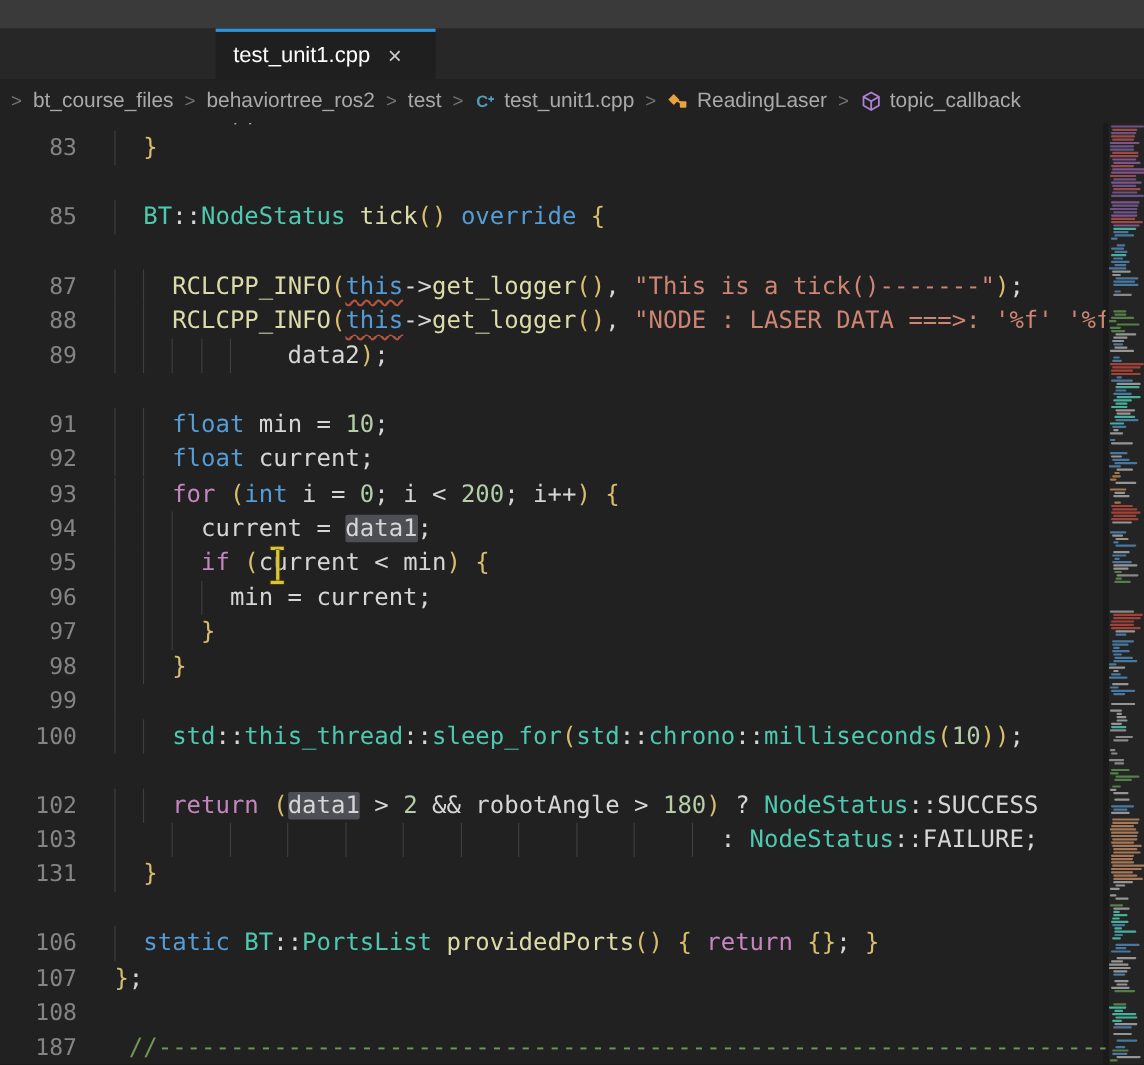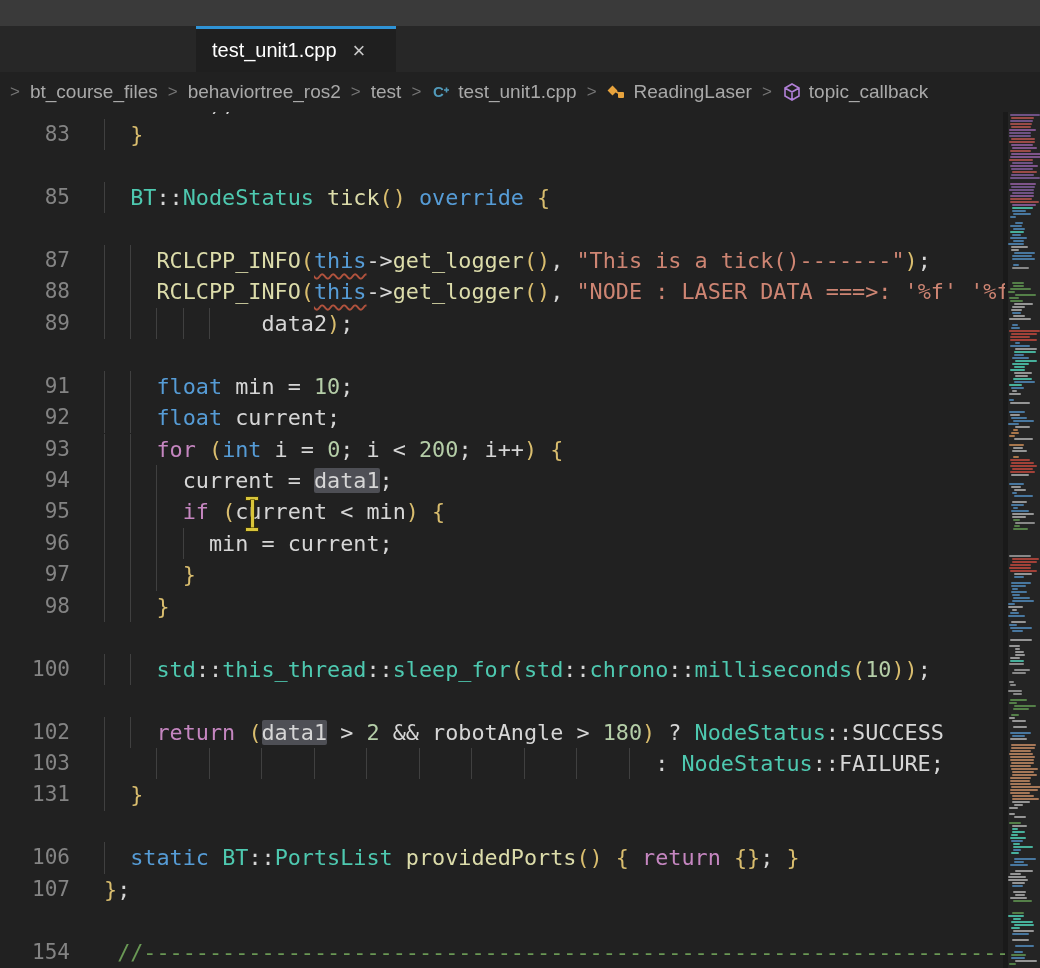--- a/index.html
+++ b/index.html
@@ -100,27 +100,29 @@
       <div class="row" style="top: 164.25px;"><span class="ln" style="color: rgb(132, 132, 132);">88</span><div class="codearea"><div class="guide" style="left: 0px; background: rgb(64, 64, 64);"></div><div class="guide" style="left: 26.24px; background: rgb(64, 64, 64);"></div><pre><span class="tk-pln" style="color: rgb(214, 214, 214);">    </span><span class="tk-fn" style="color: rgb(220, 220, 170);">RCLCPP_INFO</span><span class="tk-brk" style="color: rgb(217, 189, 110);">(</span><span class="tk-thiserr" style="color: rgb(86, 156, 214);">this</span><span class="tk-pln" style="color: rgb(214, 214, 214);">-&gt;</span><span class="tk-fn" style="color: rgb(220, 220, 170);">get_logger</span><span class="tk-brk" style="color: rgb(217, 189, 110);">()</span><span class="tk-pln" style="color: rgb(214, 214, 214);">, </span><span class="tk-str" style="color: rgb(206, 133, 115);">"NODE : LASER DATA ===&gt;: '%f' '%f'"</span></pre></div></div>
       <div class="row" style="top: 195.7px;"><span class="ln" style="color: rgb(132, 132, 132);">89</span><div class="codearea"><div class="guide" style="left: 0px; background: rgb(64, 64, 64);"></div><div class="guide" style="left: 26.24px; background: rgb(64, 64, 64);"></div><div class="guide" style="left: 52.48px; background: rgb(64, 64, 64);"></div><div class="guide" style="left: 78.72px; background: rgb(64, 64, 64);"></div><div class="guide" style="left: 104.96px; background: rgb(64, 64, 64);"></div><pre><span class="tk-pln" style="color: rgb(214, 214, 214);">            data2</span><span class="tk-brk" style="color: rgb(217, 189, 110);">)</span><span class="tk-pln" style="color: rgb(214, 214, 214);">;</span></pre></div></div>
       <div class="row" style="top: 258.6px;"><span class="ln" style="color: rgb(132, 132, 132);">91</span><div class="codearea"><div class="guide" style="left: 0px; background: rgb(64, 64, 64);"></div><div class="guide" style="left: 26.24px; background: rgb(64, 64, 64);"></div><pre><span class="tk-pln" style="color: rgb(214, 214, 214);">    </span><span class="tk-kw" style="color: rgb(86, 156, 214);">float</span><span class="tk-pln" style="color: rgb(214, 214, 214);"> min = </span><span class="tk-num" style="color: rgb(181, 206, 168);">10</span><span class="tk-pln" style="color: rgb(214, 214, 214);">;</span></pre></div></div>
       <div class="row" style="top: 290.05px;"><span class="ln" style="color: rgb(132, 132, 132);">92</span><div class="codearea"><div class="guide" style="left: 0px; background: rgb(64, 64, 64);"></div><div class="guide" style="left: 26.24px; background: rgb(64, 64, 64);"></div><pre><span class="tk-pln" style="color: rgb(214, 214, 214);">    </span><span class="tk-kw" style="color: rgb(86, 156, 214);">float</span><span class="tk-pln" style="color: rgb(214, 214, 214);"> current;</span></pre></div></div>
       <div class="row" style="top: 321.5px;"><span class="ln" style="color: rgb(132, 132, 132);">93</span><div class="codearea"><div class="guide" style="left: 0px; background: rgb(64, 64, 64);"></div><div class="guide" style="left: 26.24px; background: rgb(64, 64, 64);"></div><pre><span class="tk-pln" style="color: rgb(214, 214, 214);">    </span><span class="tk-ctrl" style="color: rgb(197, 134, 192);">for</span><span class="tk-pln" style="color: rgb(214, 214, 214);"> </span><span class="tk-brk" style="color: rgb(217, 189, 110);">(</span><span class="tk-kw" style="color: rgb(86, 156, 214);">int</span><span class="tk-pln" style="color: rgb(214, 214, 214);"> i = </span><span class="tk-num" style="color: rgb(181, 206, 168);">0</span><span class="tk-pln" style="color: rgb(214, 214, 214);">; i &lt; </span><span class="tk-num" style="color: rgb(181, 206, 168);">200</span><span class="tk-pln" style="color: rgb(214, 214, 214);">; i++</span><span class="tk-brk" style="color: rgb(217, 189, 110);">)</span><span class="tk-pln" style="color: rgb(214, 214, 214);"> </span><span class="tk-brk" style="color: rgb(217, 189, 110);">{</span></pre></div></div>
       <div class="row" style="top: 352.95px;"><span class="ln" style="color: rgb(132, 132, 132);">94</span><div class="codearea"><div class="guide" style="left: 0px; background: rgb(64, 64, 64);"></div><div class="guide" style="left: 26.24px; background: rgb(64, 64, 64);"></div><div class="guide" style="left: 52.48px; background: rgb(64, 64, 64);"></div><pre><span class="tk-pln" style="color: rgb(214, 214, 214);">      current = </span><span class="tk-hl" style="color: rgb(214, 214, 214);">data1</span><span class="tk-pln" style="color: rgb(214, 214, 214);">;</span></pre></div></div>
       <div class="row" style="top: 384.4px;"><span class="ln" style="color: rgb(132, 132, 132);">95</span><div class="codearea"><div class="guide" style="left: 0px; background: rgb(64, 64, 64);"></div><div class="guide" style="left: 26.24px; background: rgb(64, 64, 64);"></div><div class="guide" style="left: 52.48px; background: rgb(64, 64, 64);"></div><pre><span class="tk-pln" style="color: rgb(214, 214, 214);">      </span><span class="tk-ctrl" style="color: rgb(197, 134, 192);">if</span><span class="tk-pln" style="color: rgb(214, 214, 214);"> </span><span class="tk-brk" style="color: rgb(217, 189, 110);">(</span><span class="tk-pln" style="color: rgb(214, 214, 214);">current &lt; min</span><span class="tk-brk" style="color: rgb(217, 189, 110);">)</span><span class="tk-pln" style="color: rgb(214, 214, 214);"> </span><span class="tk-brk" style="color: rgb(217, 189, 110);">{</span></pre></div></div>
       <div class="row" style="top: 415.85px;"><span class="ln" style="color: rgb(132, 132, 132);">96</span><div class="codearea"><div class="guide" style="left: 0px; background: rgb(64, 64, 64);"></div><div class="guide" style="left: 26.24px; background: rgb(64, 64, 64);"></div><div class="guide" style="left: 52.48px; background: rgb(64, 64, 64);"></div><div class="guide" style="left: 78.72px; background: rgb(64, 64, 64);"></div><pre><span class="tk-pln" style="color: rgb(214, 214, 214);">        min = current;</span></pre></div></div>
       <div class="row" style="top: 447.3px;"><span class="ln" style="color: rgb(132, 132, 132);">97</span><div class="codearea"><div class="guide" style="left: 0px; background: rgb(64, 64, 64);"></div><div class="guide" style="left: 26.24px; background: rgb(64, 64, 64);"></div><div class="guide" style="left: 52.48px; background: rgb(64, 64, 64);"></div><pre><span class="tk-pln" style="color: rgb(214, 214, 214);">      </span><span class="tk-brk" style="color: rgb(217, 189, 110);">}</span></pre></div></div>
       <div class="row" style="top: 478.75px;"><span class="ln" style="color: rgb(132, 132, 132);">98</span><div class="codearea"><div class="guide" style="left: 0px; background: rgb(64, 64, 64);"></div><div class="guide" style="left: 26.24px; background: rgb(64, 64, 64);"></div><pre><span class="tk-pln" style="color: rgb(214, 214, 214);">    </span><span class="tk-brk" style="color: rgb(217, 189, 110);">}</span></pre></div></div>
+      <div class="row" style="top: 510.2px;"><span class="ln" style="color: rgb(132, 132, 132);">99</span><div class="codearea"><div class="guide" style="left: 0px; background: rgb(64, 64, 64);"></div><pre></pre></div></div>
       <div class="row" style="top: 541.65px;"><span class="ln" style="color: rgb(132, 132, 132);">100</span><div class="codearea"><div class="guide" style="left: 0px; background: rgb(64, 64, 64);"></div><div class="guide" style="left: 26.24px; background: rgb(64, 64, 64);"></div><pre><span class="tk-pln" style="color: rgb(214, 214, 214);">    </span><span class="tk-type" style="color: rgb(78, 201, 176);">std</span><span class="tk-pln" style="color: rgb(214, 214, 214);">::</span><span class="tk-type" style="color: rgb(78, 201, 176);">this_thread</span><span class="tk-pln" style="color: rgb(214, 214, 214);">::</span><span class="tk-type" style="color: rgb(78, 201, 176);">sleep_for</span><span class="tk-brk" style="color: rgb(217, 189, 110);">(</span><span class="tk-type" style="color: rgb(78, 201, 176);">std</span><span class="tk-pln" style="color: rgb(214, 214, 214);">::</span><span class="tk-type" style="color: rgb(78, 201, 176);">chrono</span><span class="tk-pln" style="color: rgb(214, 214, 214);">::</span><span class="tk-type" style="color: rgb(78, 201, 176);">milliseconds</span><span class="tk-brk" style="color: rgb(217, 189, 110);">(</span><span class="tk-num" style="color: rgb(181, 206, 168);">10</span><span class="tk-brk" style="color: rgb(217, 189, 110);">))</span><span class="tk-pln" style="color: rgb(214, 214, 214);">;</span></pre></div></div>
       <div class="row" style="top: 604.55px;"><span class="ln" style="color: rgb(132, 132, 132);">102</span><div class="codearea"><div class="guide" style="left: 0px; background: rgb(64, 64, 64);"></div><div class="guide" style="left: 26.24px; background: rgb(64, 64, 64);"></div><pre><span class="tk-pln" style="color: rgb(214, 214, 214);">    </span><span class="tk-ctrl" style="color: rgb(197, 134, 192);">return</span><span class="tk-pln" style="color: rgb(214, 214, 214);"> </span><span class="tk-brk" style="color: rgb(217, 189, 110);">(</span><span class="tk-hl" style="color: rgb(214, 214, 214);">data1</span><span class="tk-pln" style="color: rgb(214, 214, 214);"> &gt; </span><span class="tk-num" style="color: rgb(181, 206, 168);">2</span><span class="tk-pln" style="color: rgb(214, 214, 214);"> &amp;&amp; robotAngle &gt; </span><span class="tk-num" style="color: rgb(181, 206, 168);">180</span><span class="tk-brk" style="color: rgb(217, 189, 110);">)</span><span class="tk-pln" style="color: rgb(214, 214, 214);"> ? </span><span class="tk-type" style="color: rgb(78, 201, 176);">NodeStatus</span><span class="tk-pln" style="color: rgb(214, 214, 214);">::SUCCESS</span></pre></div></div>
       <div class="row" style="top: 636px;"><span class="ln" style="color: rgb(132, 132, 132);">103</span><div class="codearea"><div class="guide" style="left: 0px; background: rgb(64, 64, 64);"></div><div class="guide" style="left: 52.48px; background: rgb(64, 64, 64);"></div><div class="guide" style="left: 104.96px; background: rgb(64, 64, 64);"></div><div class="guide" style="left: 157.44px; background: rgb(64, 64, 64);"></div><div class="guide" style="left: 209.92px; background: rgb(64, 64, 64);"></div><div class="guide" style="left: 262.4px; background: rgb(64, 64, 64);"></div><div class="guide" style="left: 314.88px; background: rgb(64, 64, 64);"></div><div class="guide" style="left: 367.36px; background: rgb(64, 64, 64);"></div><div class="guide" style="left: 419.84px; background: rgb(64, 64, 64);"></div><div class="guide" style="left: 472.32px; background: rgb(64, 64, 64);"></div><div class="guide" style="left: 524.8px; background: rgb(64, 64, 64);"></div><pre><span class="tk-pln" style="color: rgb(214, 214, 214);">                                          : </span><span class="tk-type" style="color: rgb(78, 201, 176);">NodeStatus</span><span class="tk-pln" style="color: rgb(214, 214, 214);">::FAILURE;</span></pre></div></div>
       <div class="row" style="top: 667.45px;"><span class="ln" style="color: rgb(132, 132, 132);">131</span><div class="codearea"><div class="guide" style="left: 0px; background: rgb(64, 64, 64);"></div><pre><span class="tk-pln" style="color: rgb(214, 214, 214);">  </span><span class="tk-brk" style="color: rgb(217, 189, 110);">}</span></pre></div></div>
       <div class="row" style="top: 730.35px;"><span class="ln" style="color: rgb(132, 132, 132);">106</span><div class="codearea"><div class="guide" style="left: 0px; background: rgb(64, 64, 64);"></div><pre><span class="tk-pln" style="color: rgb(214, 214, 214);">  </span><span class="tk-kw" style="color: rgb(86, 156, 214);">static</span><span class="tk-pln" style="color: rgb(214, 214, 214);"> </span><span class="tk-type" style="color: rgb(78, 201, 176);">BT</span><span class="tk-pln" style="color: rgb(214, 214, 214);">::</span><span class="tk-type" style="color: rgb(78, 201, 176);">PortsList</span><span class="tk-pln" style="color: rgb(214, 214, 214);"> </span><span class="tk-fn" style="color: rgb(220, 220, 170);">providedPorts</span><span class="tk-brk" style="color: rgb(217, 189, 110);">()</span><span class="tk-pln" style="color: rgb(214, 214, 214);"> </span><span class="tk-brk" style="color: rgb(217, 189, 110);">{</span><span class="tk-pln" style="color: rgb(214, 214, 214);"> </span><span class="tk-ctrl" style="color: rgb(197, 134, 192);">return</span><span class="tk-pln" style="color: rgb(214, 214, 214);"> </span><span class="tk-brk" style="color: rgb(217, 189, 110);">{}</span><span class="tk-pln" style="color: rgb(214, 214, 214);">; </span><span class="tk-brk" style="color: rgb(217, 189, 110);">}</span></pre></div></div>
       <div class="row" style="top: 761.8px;"><span class="ln" style="color: rgb(132, 132, 132);">107</span><div class="codearea"><pre><span class="tk-brk" style="color: rgb(217, 189, 110);">}</span><span class="tk-pln" style="color: rgb(214, 214, 214);">;</span></pre></div></div>
-      <div class="row" style="top: 824.7px;"><span class="ln" style="color: rgb(132, 132, 132);">154</span><div class="codearea"><pre><span class="tk-pln" style="color: rgb(214, 214, 214);"> </span><span class="tk-cmt" style="color: rgb(106, 153, 85);">//----------------------------------------------------------------------------</span></pre></div></div>
+      <div class="row" style="top: 793.25px;"><span class="ln" style="color: rgb(132, 132, 132);">108</span><div class="codearea"><pre></pre></div></div>
+      <div class="row" style="top: 824.7px;"><span class="ln" style="color: rgb(132, 132, 132);">187</span><div class="codearea"><pre><span class="tk-pln" style="color: rgb(214, 214, 214);"> </span><span class="tk-cmt" style="color: rgb(106, 153, 85);">//----------------------------------------------------------------------------</span></pre></div></div>
     </div>
   <div id="minimap-sep"></div>
   <div id="minimap">
       <div class="mrow" style="left: 2.34487px; top: 2px; width: 29.3771px; background: rgb(125, 90, 150); opacity: 0.85;"></div>
       <div class="mrow" style="left: 2.57978px; top: 5px; width: 23.0055px; background: rgb(176, 82, 78); opacity: 0.85;"></div>
       <div class="mrow" style="left: 2.41695px; top: 8px; width: 22.7492px; background: rgb(125, 90, 150); opacity: 0.85;"></div>
       <div class="mrow" style="left: 1.921px; top: 11px; width: 22.1698px; background: rgb(176, 82, 78); opacity: 0.85;"></div>
       <div class="mrow" style="left: 2.83186px; top: 14px; width: 20.0423px; background: rgb(176, 82, 78); opacity: 0.85;"></div>
       <div class="mrow" style="left: 1.15363px; top: 17px; width: 26.5156px; background: rgb(142, 93, 158); opacity: 0.85;"></div>
       <div class="mrow" style="left: 1.18534px; top: 20px; width: 22.0426px; background: rgb(125, 90, 150); opacity: 0.85;"></div>

